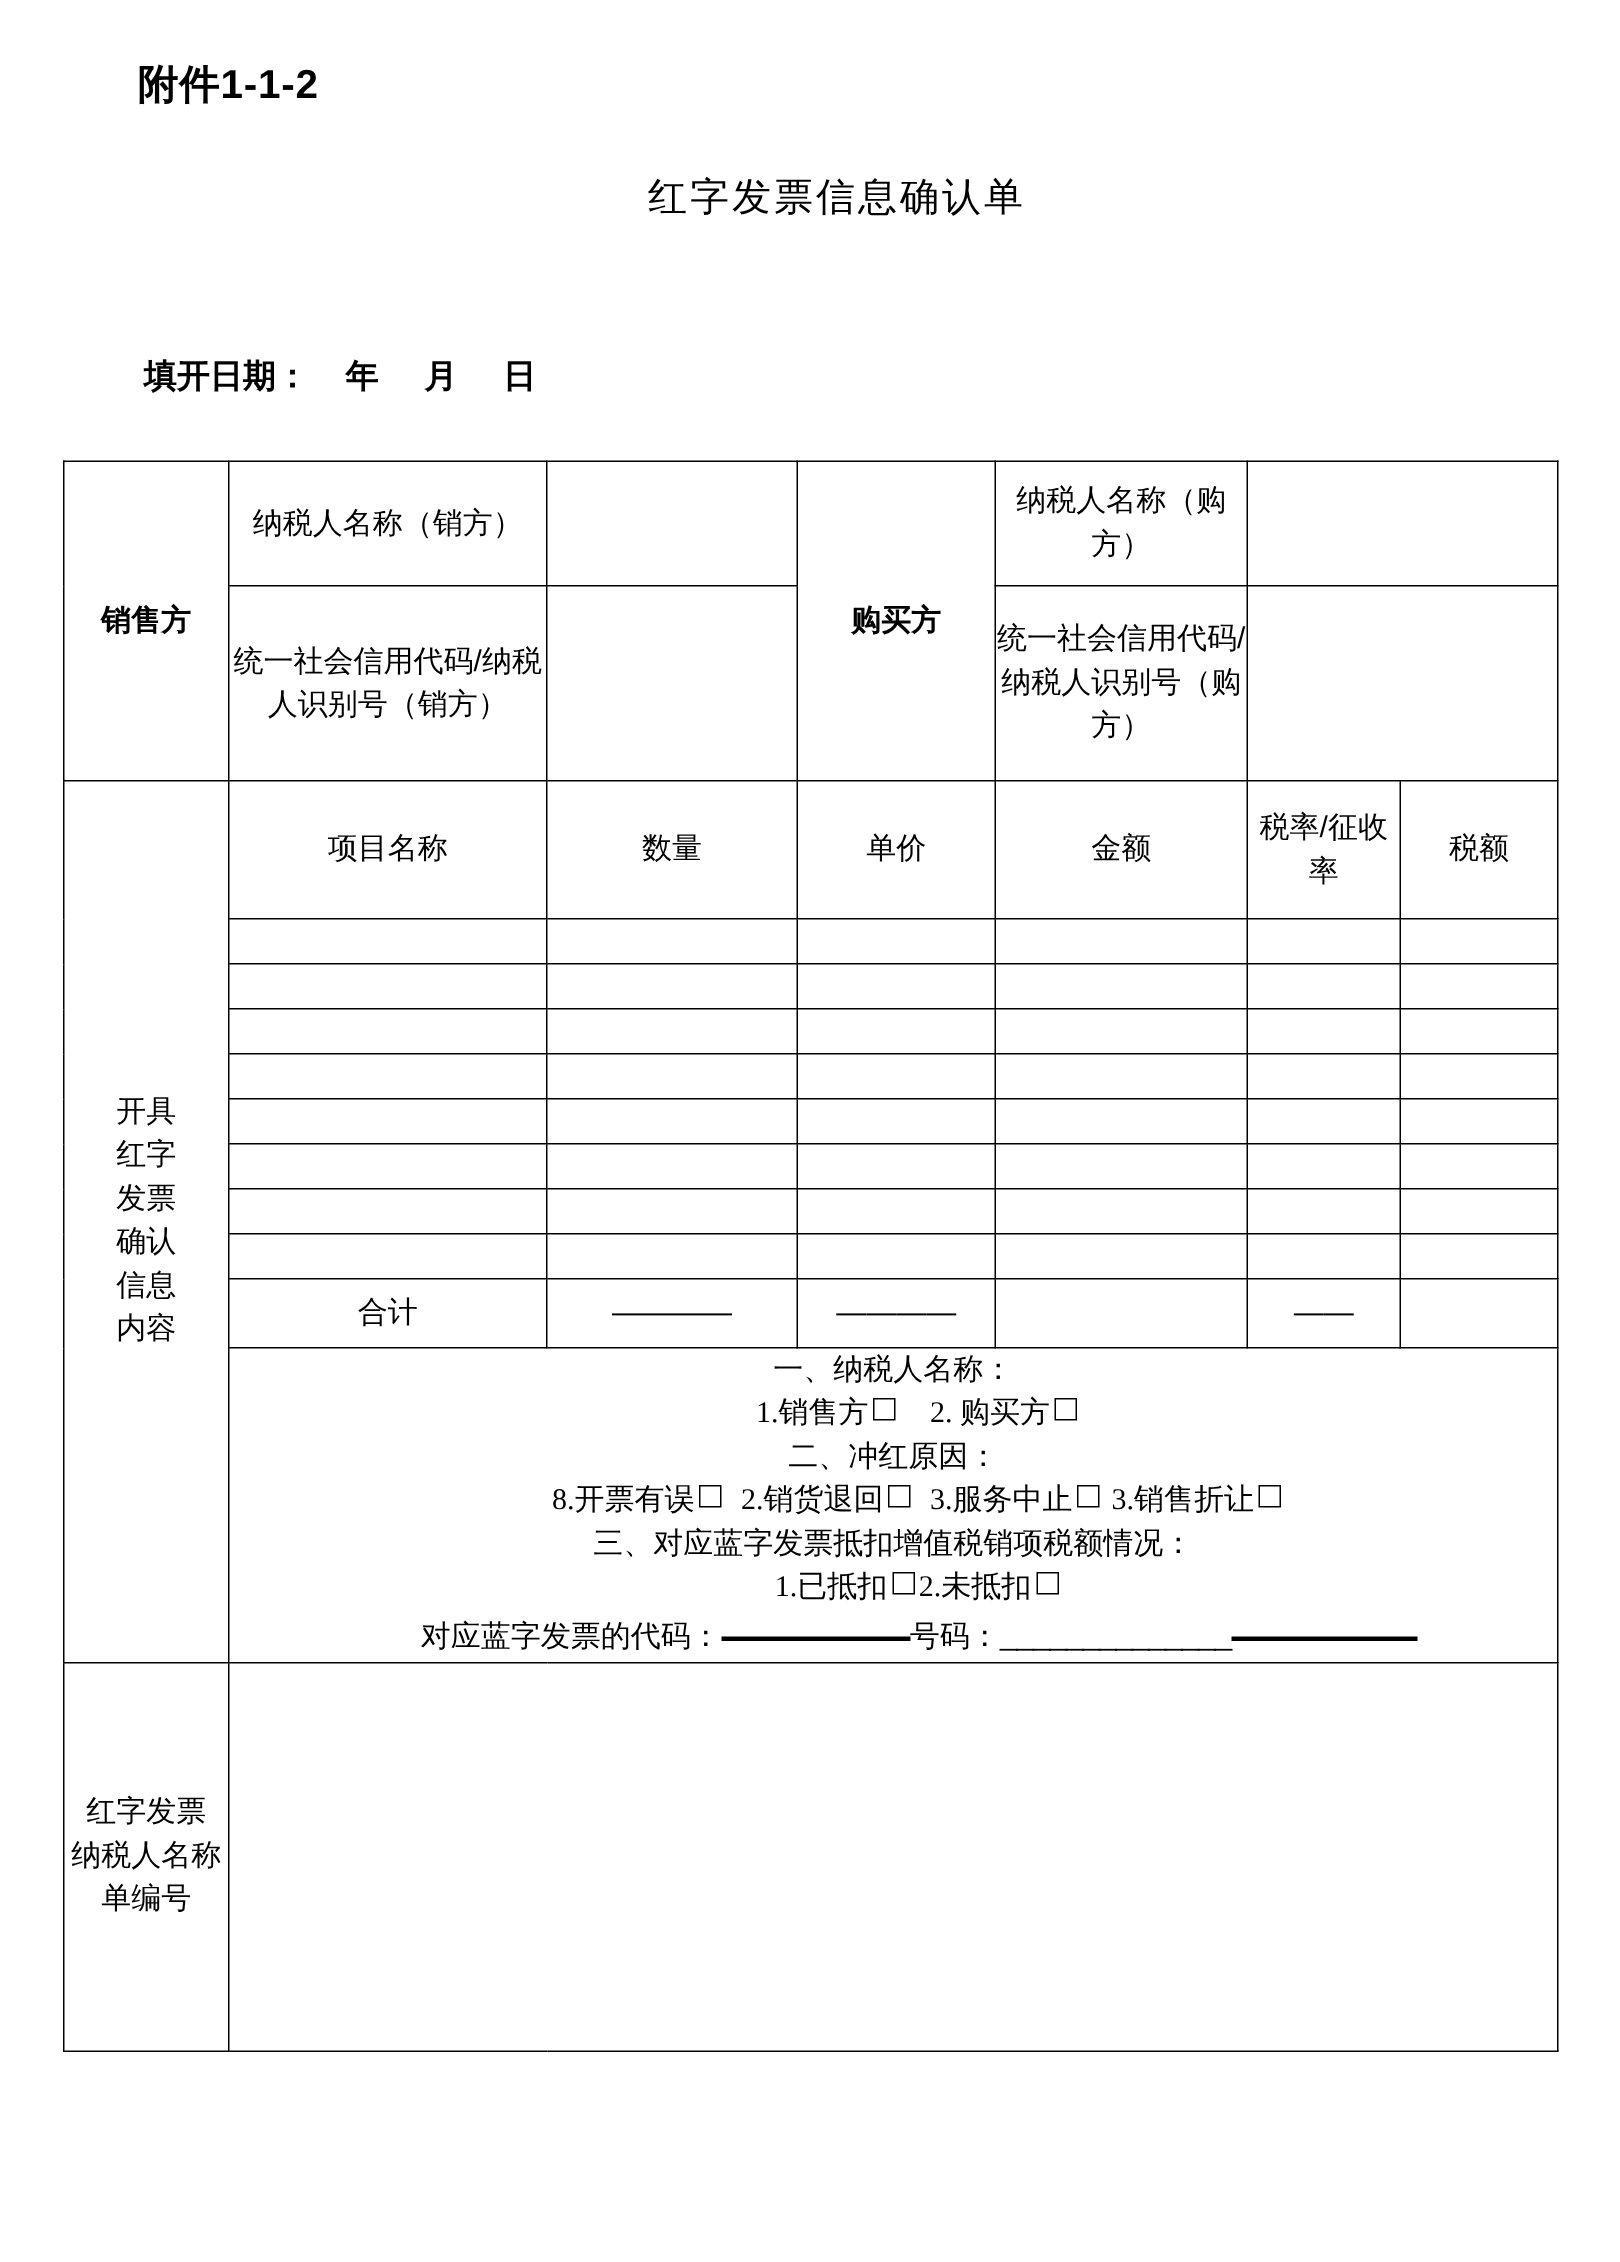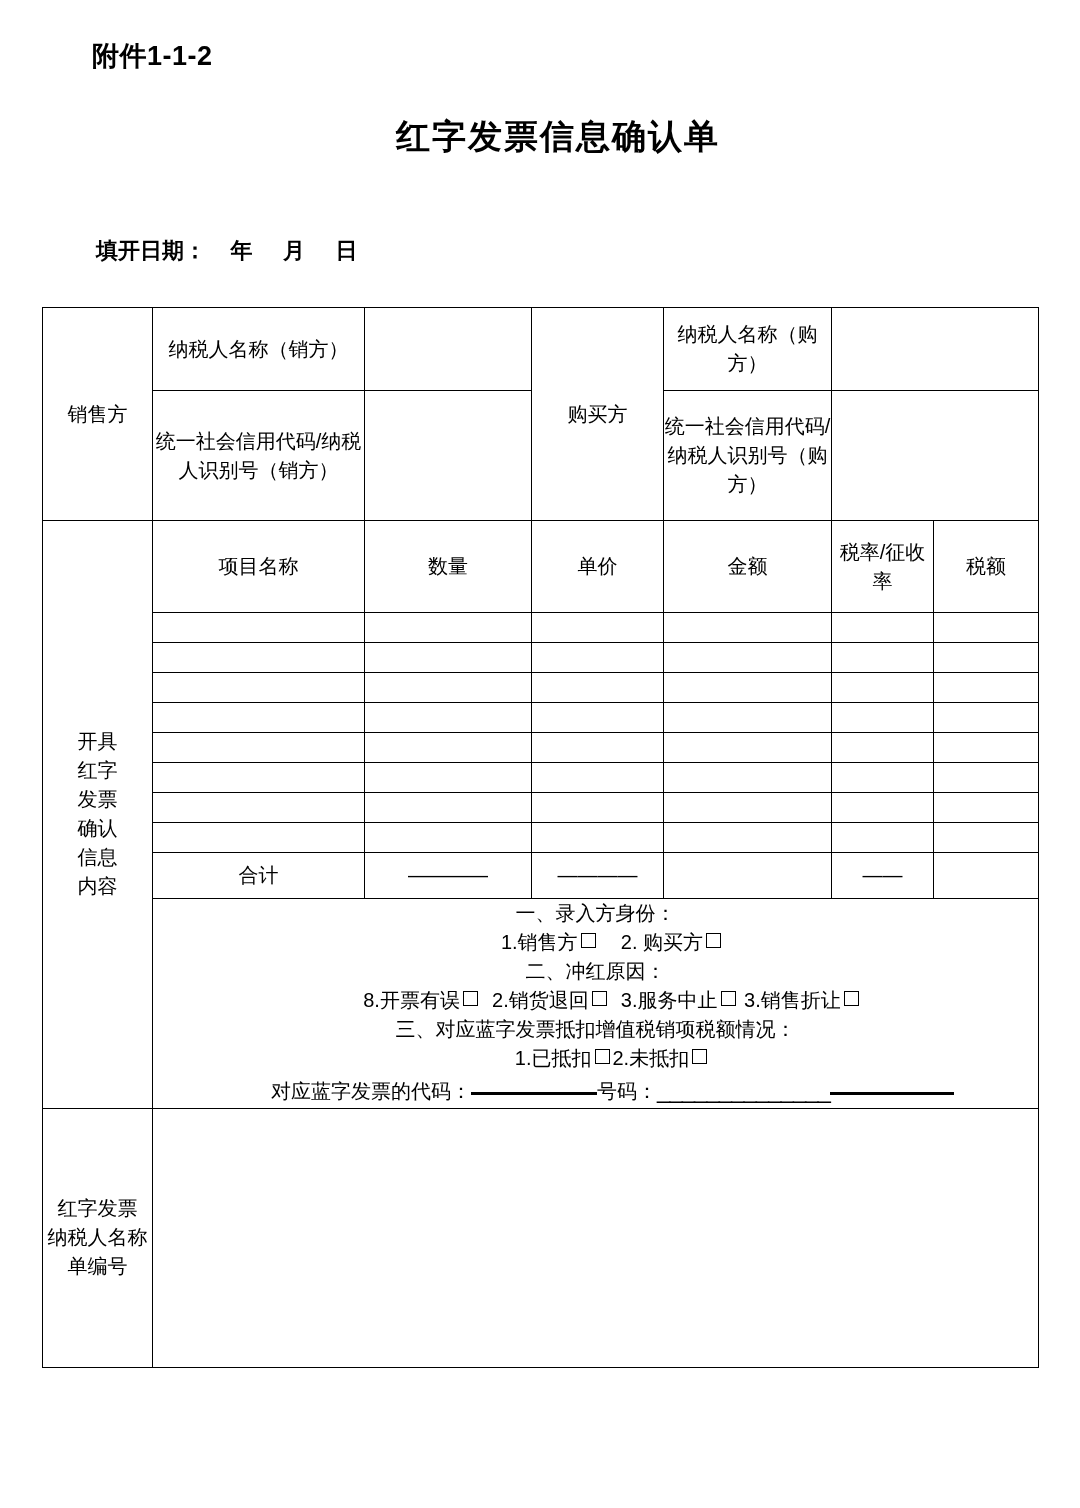--- a/index.html
+++ b/index.html
@@ -30,22 +30,22 @@
     font-weight: 700;
     letter-spacing: 0.5px;
     white-space: nowrap;
   }
   .doc-title {
     position: absolute;
     left: 0;
     right: 0;
     top: 114px;
     text-align: center;
-    font-size: 34px;
-    font-weight: 700;
+    font-size: 26px;
+    font-weight: 400;
     letter-spacing: 2px;
     padding-left: 36px;
   }
   .fill-date {
     position: absolute;
     left: 96px;
     top: 236px;
     font-size: 22px;
     font-weight: 700;
     white-space: pre;
@@ -63,21 +63,21 @@
   .form-table td {
     border: 1.6px solid #000000;
     padding: 0;
     vertical-align: middle;
     font-size: 20px;
     line-height: 1.45;
     text-align: center;
   }
   .sect-label {
     font-size: 20px;
-    font-weight: 400;
+    font-weight: 700;
     text-align: center;
   }
   .field-label {
     font-size: 20px;
     padding: 6px 8px;
     text-align: center;
   }
   .blank-cell { background: #ffffff; }
 
   .vert-label {
@@ -99,21 +99,21 @@
   .dash { font-size: 20px; letter-spacing: 0px; }
 
   
   .notes {
     text-align: left;
     padding: 10px 14px 14px 14px;
     font-size: 21px;
     line-height: 1.95;
   }
   .notes .ln { white-space: pre; display: block; }
-  .notes .indent { padding-left: 34px; }
+  .notes .indent { padding-left: 34px; font-family: Liberation Serif, serif; }
   .cbox {
     display: inline-block;
     width: 15px;
     height: 15px;
     border: 1.6px solid #000;
     vertical-align: 1px;
     margin: 0 3px;
     box-sizing: border-box;
   }
   .ul-short {
@@ -264,21 +264,21 @@
         <td class="total-label" style="height:45px">合计</td>
         <td class="dash">————</td>
         <td class="dash">————</td>
         <td></td>
         <td class="dash">——</td>
         <td></td>
       </tr>
 
       <tr>
         <td colspan="6" class="notes">
-          <span class="ln">一、录入方身份：</span>
+          <span class="ln">一、纳税人名称：</span>
           <span class="ln indent"><span>1.销售方</span><span class="cbox"></span>&nbsp;&nbsp;&nbsp;&nbsp;<span>2. 购买方</span><span class="cbox"></span></span>
           <span class="ln">二、冲红原因：</span>
           <span class="ln indent"><span>8.开票有误</span><span class="cbox"></span>&nbsp;&nbsp;<span>2.销货退回</span><span class="cbox"></span>&nbsp;&nbsp;<span>3.服务中止</span><span class="cbox"></span>&nbsp;<span>3.销售折让</span><span class="cbox"></span></span>
           <span class="ln">三、对应蓝字发票抵扣增值税销项税额情况：</span>
           <span class="ln indent"><span>1.已抵扣</span><span class="cbox"></span><span>2.未抵扣</span><span class="cbox"></span></span>
           <span class="ln indent"><span>对应蓝字发票的代码：</span><span class="ul-short"></span><span>号码：</span><span class="ul-dashes">______________</span><span class="ul-tail"></span></span>
         </td>
       </tr>
 
       <tr>

